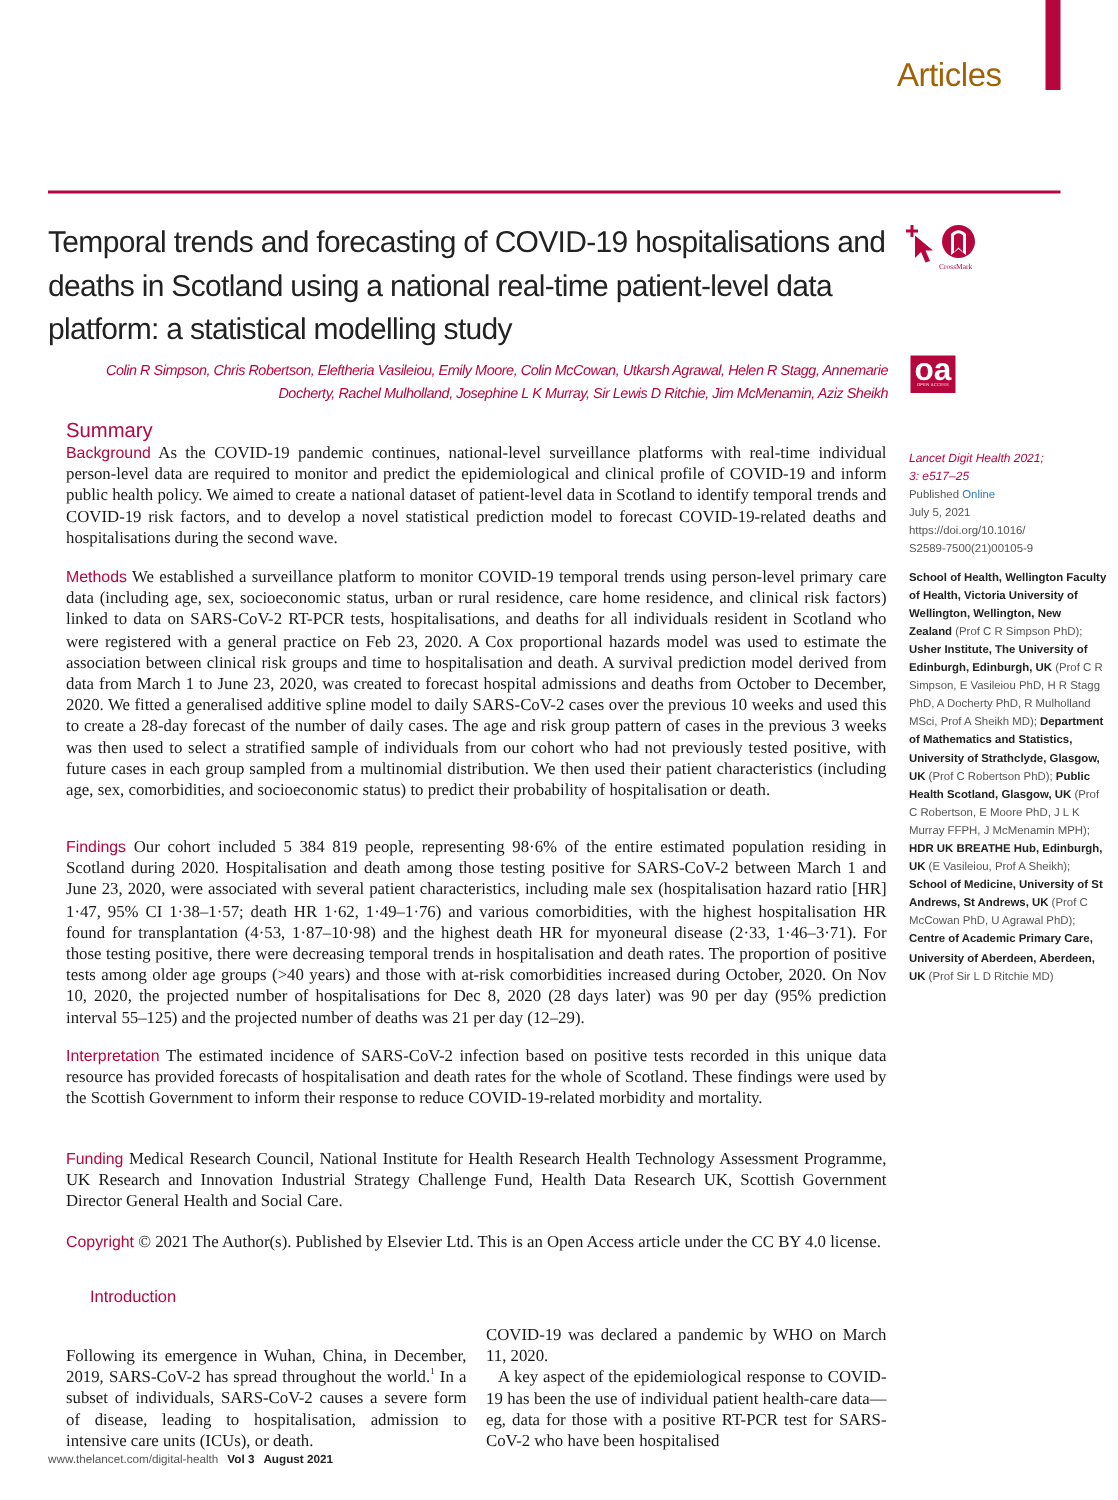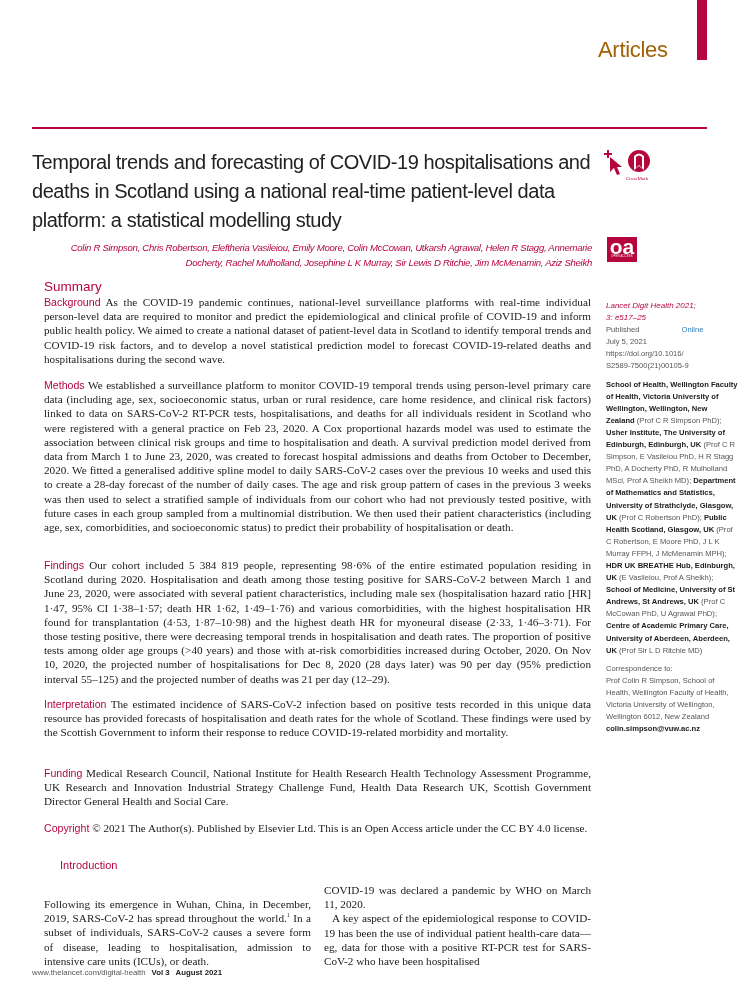--- a/index.html
+++ b/index.html
@@ -35,21 +35,21 @@
   .col { position: absolute; width: 267px; font-size: 11.2px; line-height: 14.2px; text-align: justify; color: #1a1a1a; margin-top: 24px; }
   #intro-col1 { left: 44px; top: 873px; }
   #intro-col2 { left: 324px; top: 859px; }
   .col p { margin: 0; }
   .col p.indent { text-indent: 8px; }
   sup { font-size: 6px; line-height: 0; }
 
   #sidebar { left: 606px; top: 300px; width: 132px; font-size: 7.6px; line-height: 12.1px; color: #555; }
   #sidebar .cite { color: #b5073e; font-style: italic; font-size: 8px; }
   #sidebar .b { color: #222; font-weight: bold; }
-  #sidebar .online { color: #2b7bb9; margin-left: 40px; }
+  #sidebar .online { color: #2b7bb9; }
   #sidebar p { margin: 0; }
   #sidebar .gap { height: 6px; }
   #sidebar .email { color: #222; font-weight: bold; }
 
   #footer-left { left: 32px; top: 968px; font-size: 7.8px; color: #555; }
   #footer-left .b { color: #222; font-weight: bold; margin-left: 6px; text-align: right; }
   #footer-right { left: 688px; top: 1013px; font-size: 8.5px; color: #222; }
 </style>
 </head>
 <body>
@@ -107,19 +107,18 @@
   <p>COVID-19 was declared a pandemic by WHO on March 11, 2020.</p>
   <p class="indent">A key aspect of the epidemiological response to COVID-19 has been the use of individual patient health-care data—eg, data for those with a positive RT-PCR test for SARS-CoV-2 who have been hospitalised</p>
 </div>
 
 <div id="sidebar" class="abs sans">
   <p class="cite"><span>Lancet Digit Health 2021;</span><br><span>3: e517–25</span></p>
   <p><span>Published </span><span class="online">Online</span><br><span>July 5, 2021</span><br><span>https://doi.org/10.1016/</span><br><span>S2589-7500(21)00105-9</span></p>
   <div class="gap"></div>
   <p id="affiliations"><span class="b">School of Health, Wellington Faculty of Health, Victoria University of Wellington, Wellington, New Zealand</span><span> (Prof C R Simpson PhD); </span><span class="b">Usher Institute, The University of Edinburgh, Edinburgh, UK</span><span> (Prof C R Simpson, E Vasileiou PhD, H R Stagg PhD, A Docherty PhD, R Mulholland MSci, Prof A Sheikh MD); </span><span class="b">Department of Mathematics and Statistics, University of Strathclyde, Glasgow, UK</span><span> (Prof C Robertson PhD); </span><span class="b">Public Health Scotland, Glasgow, UK</span><span> (Prof C Robertson, E Moore PhD, J L K Murray FFPH, J McMenamin MPH); </span><span class="b">HDR UK BREATHE Hub, Edinburgh, UK</span><span> (E Vasileiou, Prof A Sheikh); </span><span class="b">School of Medicine, University of St Andrews, St Andrews, UK</span><span> (Prof C McCowan PhD, U Agrawal PhD); </span><span class="b">Centre of Academic Primary Care, University of Aberdeen, Aberdeen, UK</span><span> (Prof Sir L D Ritchie MD)</span></p>
   <div class="gap"></div>
-  <p><span>Correspondence to:</span><br><span>Prof Colin R Simpson, School of Health, Wellington Faculty of Health, Victoria University of Wellington, Wellington 6012, New Zealand</span><br><span class="email">colin.simpson@vuw.ac.nz</span></p>
 </div>
 
 <div id="footer-left" class="abs sans">
   <span>www.thelancet.com/digital-health</span><span class="b">Vol 3</span><span class="b">August 2021</span>
 </div>
 <div id="footer-right" class="abs sans">e517</div>
 
 </body></html>

